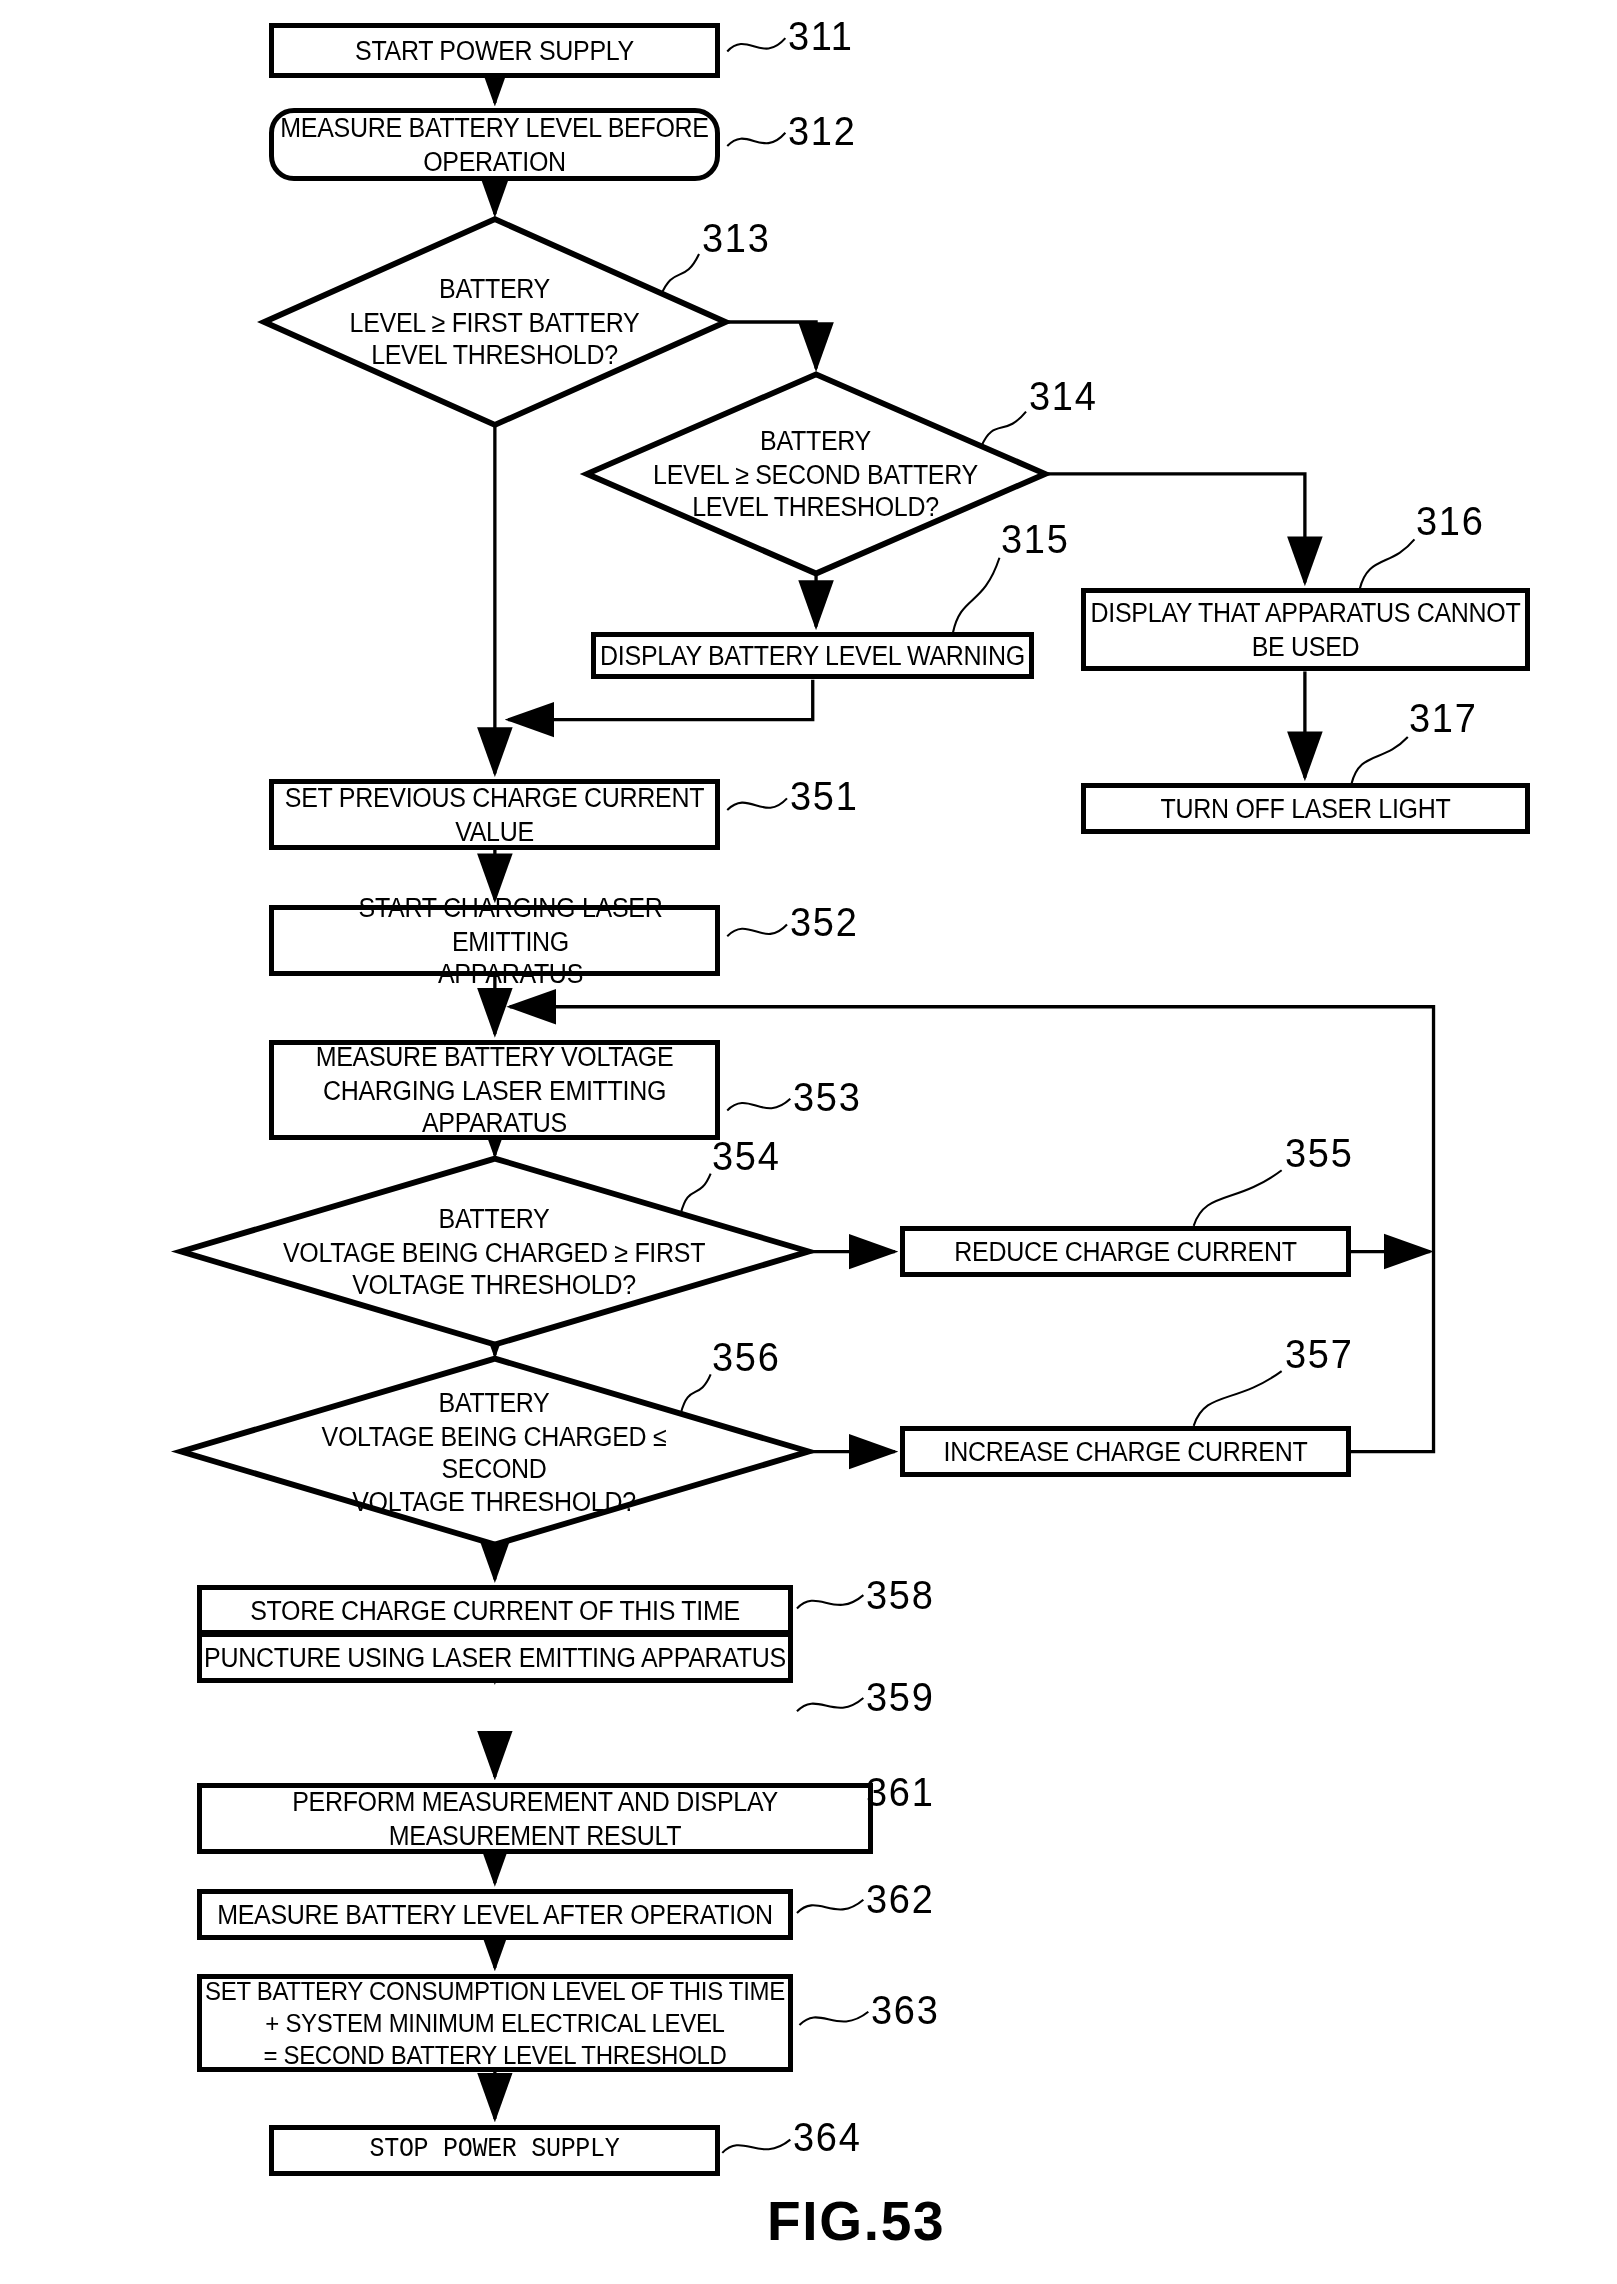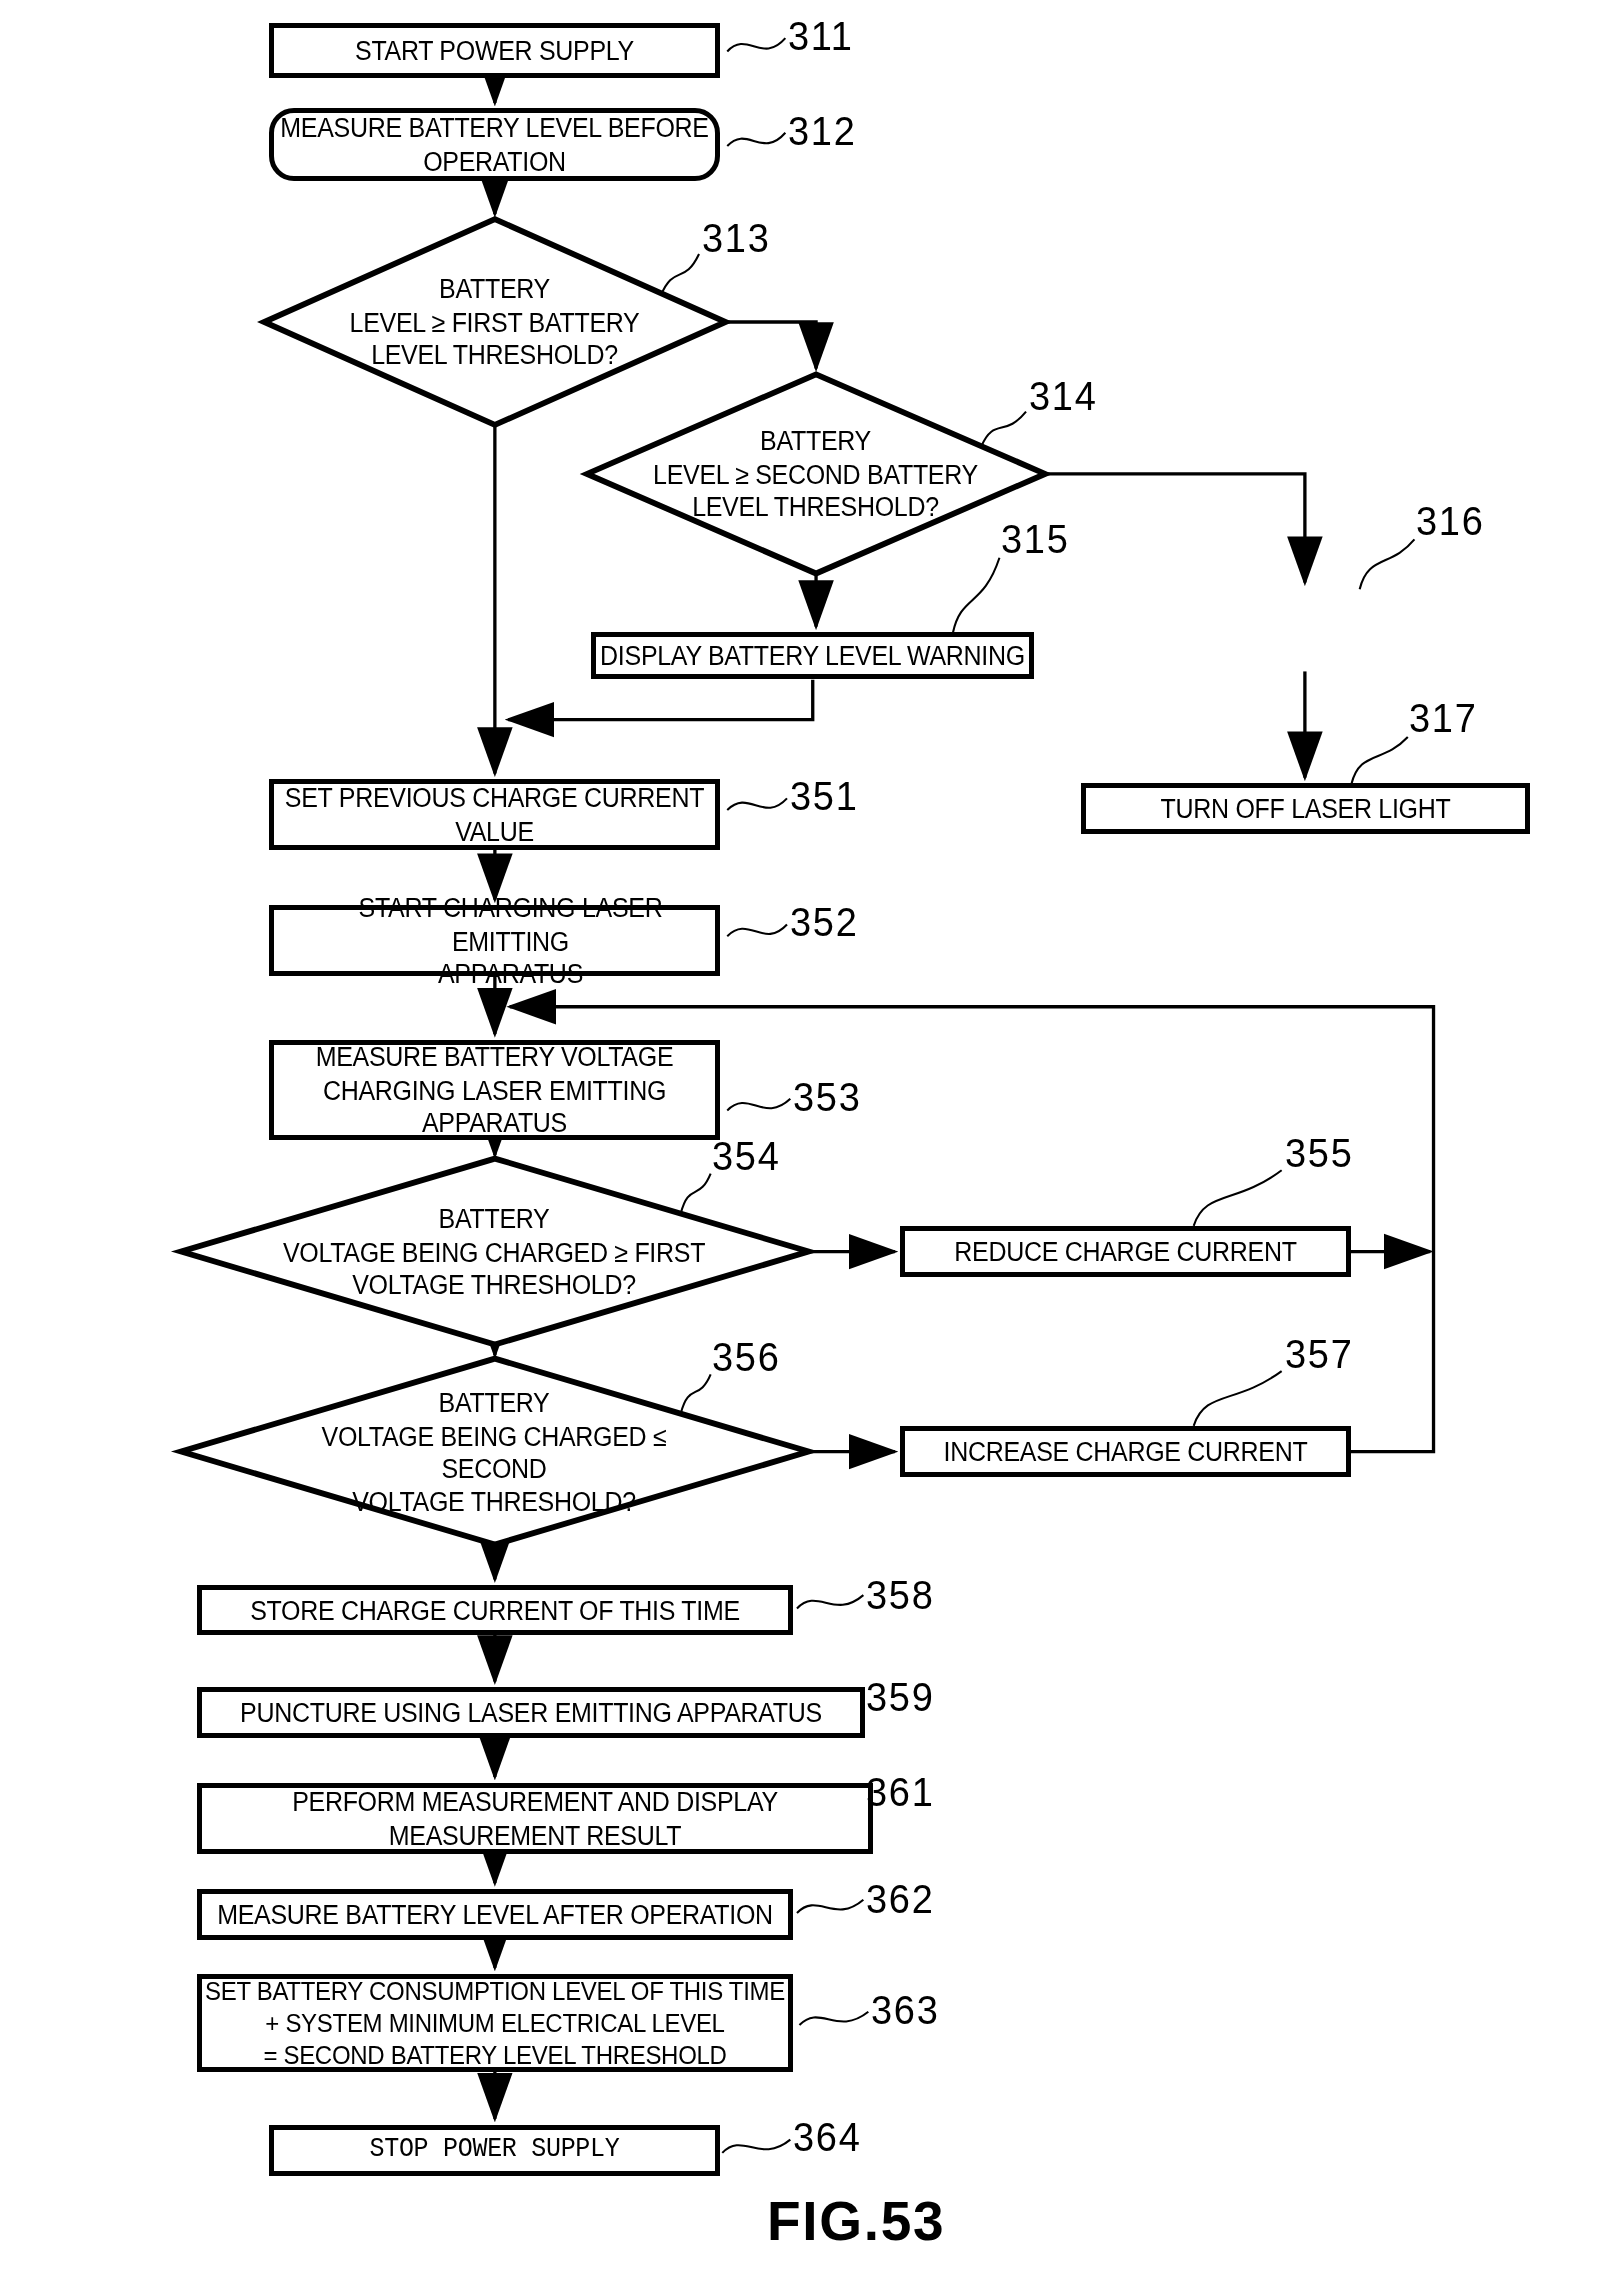--- a/index.html
+++ b/index.html
@@ -124,20 +124,24 @@
   <div class="pbox" style="left:269px;top:23px;width:451px;height:55px;">
       <span class="node-text">START POWER SUPPLY</span>
     </div>
   <div class="pbox" style="left:269px;top:108px;width:451px;height:73px;border-radius:25px;">
       <span class="node-text">MEASURE BATTERY LEVEL BEFORE
 OPERATION</span>
     </div>
   <div class="pbox" style="left:591px;top:632px;width:443px;height:47px;">
       <span class="node-text">DISPLAY BATTERY LEVEL WARNING</span>
     </div>
+  <div class="pbox" style="left:1081px;top:588px;width:449px;height:83px;">
+      <span class="node-text">DISPLAY THAT APPARATUS CANNOT
+BE USED</span>
+    </div>
   <div class="pbox" style="left:1081px;top:783px;width:449px;height:51px;">
       <span class="node-text">TURN OFF LASER LIGHT</span>
     </div>
   <div class="pbox" style="left:269px;top:779px;width:451px;height:71px;">
       <span class="node-text">SET PREVIOUS CHARGE CURRENT
 VALUE</span>
     </div>
   <div class="pbox" style="left:269px;top:905px;width:451px;height:71px;padding-left:32px;">
       <span class="node-text">START CHARGING LASER EMITTING
 APPARATUS</span>
@@ -149,21 +153,21 @@
     </div>
   <div class="pbox" style="left:900px;top:1226px;width:451px;height:51px;">
       <span class="node-text">REDUCE CHARGE CURRENT</span>
     </div>
   <div class="pbox" style="left:900px;top:1426px;width:451px;height:51px;">
       <span class="node-text">INCREASE CHARGE CURRENT</span>
     </div>
   <div class="pbox" style="left:197px;top:1585px;width:596px;height:50px;">
       <span class="node-text">STORE CHARGE CURRENT OF THIS TIME</span>
     </div>
-  <div class="pbox" style="left:197px;top:1687px;width:668px;height:51px;">
+  <div class="pbox" style="left:197px;top:1632px;width:596px;height:51px;">
       <span class="node-text">PUNCTURE USING LASER EMITTING APPARATUS</span>
     </div>
   <div class="pbox" style="left:197px;top:1783px;width:676px;height:71px;">
       <span class="node-text">PERFORM MEASUREMENT AND DISPLAY
 MEASUREMENT RESULT</span>
     </div>
   <div class="pbox" style="left:197px;top:1889px;width:596px;height:51px;text-align:right;">
       <span class="node-text">MEASURE BATTERY LEVEL AFTER OPERATION</span>
     </div>
   <div class="pbox" style="left:197px;top:1974px;width:596px;height:98px;">

